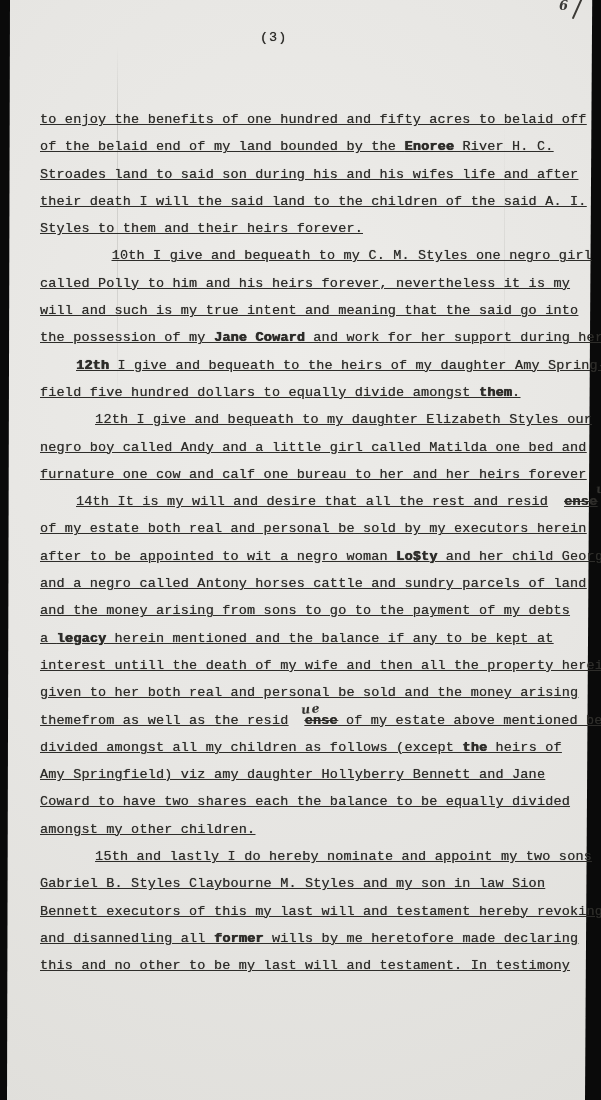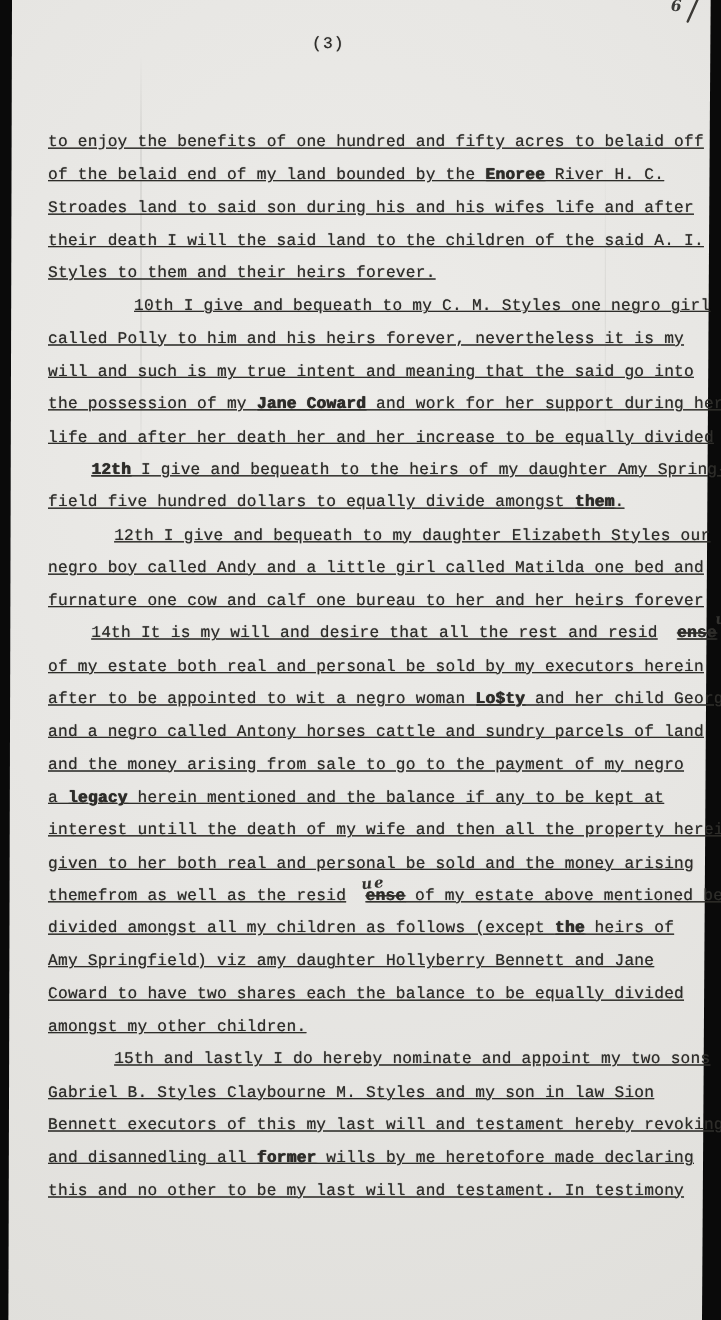--- a/index.html
+++ b/index.html
@@ -90,37 +90,36 @@
         <div class="line"><span class="seg-normal">of the belaid end of my land bounded by the </span><span class="seg-bold">Enoree</span><span class="seg-normal"> River H. C.</span></div>
         <div class="line"><span class="seg-normal">Stroades land to said son during his and his wifes life and after</span></div>
         <div class="line"><span class="seg-normal">their death I will the said land to the children of the said A. I.</span></div>
         <div class="line"><span class="seg-normal">Styles to them and their heirs forever.</span></div>
       </div>
       <div class="para indent">
         <div class="line"><span class="seg-normal">10th I give and bequeath to my C. M. Styles one negro girl</span></div>
         <div class="line"><span class="seg-normal">called Polly to him and his heirs forever, nevertheless it is my</span></div>
         <div class="line"><span class="seg-normal">will and such is my true intent and meaning that the said go into</span></div>
         <div class="line"><span class="seg-normal">the possession of my </span><span class="seg-bold">Jane Coward</span><span class="seg-normal"> and work for her support during her</span></div>
-        <div class="line"><span class="seg-normal">life and after her death her and her increase to be equally divided</span></div>
       </div>
       <div class="para indent">
         <div class="line"><span class="seg-bold">12th</span><span class="seg-normal"> I give and bequeath to the heirs of my daughter Amy Spring-</span></div>
         <div class="line"><span class="seg-normal">field five hundred dollars to equally divide amongst </span><span class="seg-bold">them</span><span class="seg-normal">.</span></div>
       </div>
       <div class="para indent">
         <div class="line"><span class="seg-normal">12th I give and bequeath to my daughter Elizabeth Styles our</span></div>
         <div class="line"><span class="seg-normal">negro boy called Andy and a little girl called Matilda one bed and</span></div>
         <div class="line"><span class="seg-normal">furnature one cow and calf one bureau to her and her heirs forever</span></div>
       </div>
       <div class="para indent">
         <div class="line"><span class="seg-normal">14th It is my will and desire that all the rest and resid</span><span class="seg-strike">ense</span><span class="seg-hand">ue</span></div>
         <div class="line"><span class="seg-normal">of my estate both real and personal be sold by my executors herein</span></div>
         <div class="line"><span class="seg-normal">after to be appointed to wit a negro woman </span><span class="seg-bold">Lo$ty</span><span class="seg-normal"> and her child George</span></div>
         <div class="line"><span class="seg-normal">and a negro called Antony horses cattle and sundry parcels of land</span></div>
-        <div class="line"><span class="seg-normal">and the money arising from sale to go to the payment of my negro</span></div>
+        <div class="line"><span class="seg-normal">and the money arising from sons to go to the payment of my debts</span></div>
         <div class="line"><span class="seg-normal">a </span><span class="seg-bold">legacy</span><span class="seg-normal"> herein mentioned and the balance if any to be kept at</span></div>
         <div class="line"><span class="seg-normal">interest untill the death of my wife and then all the property herein</span></div>
         <div class="line"><span class="seg-normal">given to her both real and personal be sold and the money arising</span></div>
         <div class="line"><span class="seg-normal">themefrom as well as the resid</span><span class="seg-strike">ense</span><span class="seg-hand">ue</span><span class="seg-normal"> of my estate above mentioned be</span></div>
         <div class="line"><span class="seg-normal">divided amongst all my children as follows (except </span><span class="seg-bold">the</span><span class="seg-normal"> heirs of</span></div>
         <div class="line"><span class="seg-normal">Amy Springfield) viz amy daughter Hollyberry Bennett and Jane</span></div>
         <div class="line"><span class="seg-normal">Coward to have two shares each the balance to be equally divided</span></div>
         <div class="line"><span class="seg-normal">amongst my other children.</span></div>
       </div>
       <div class="para indent">

